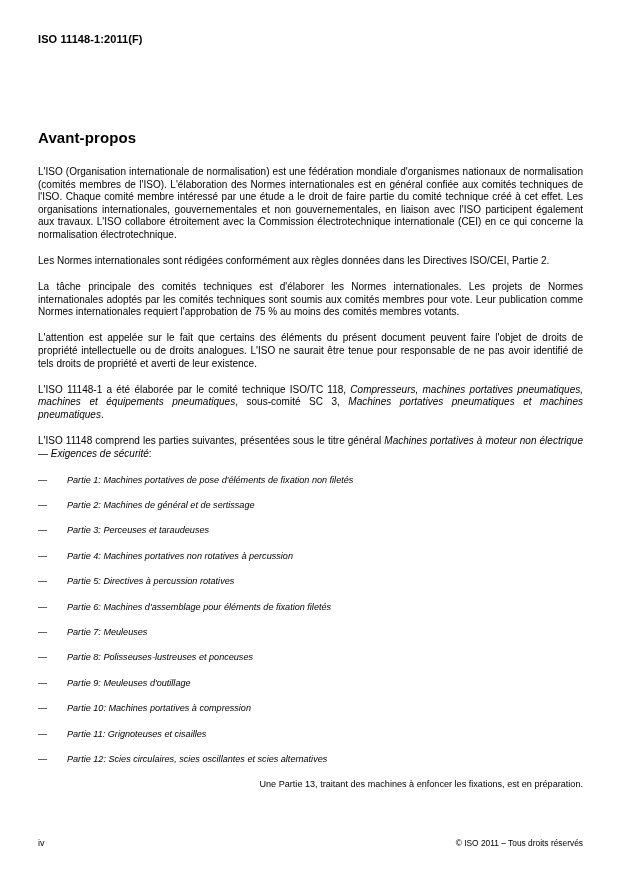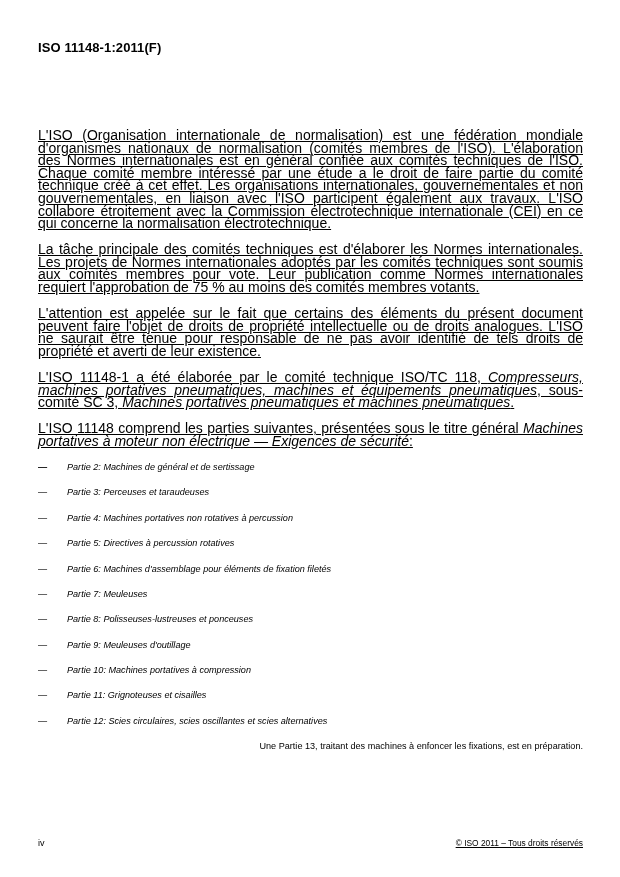--- a/index.html
+++ b/index.html
@@ -18,22 +18,22 @@
     height: 877px;
     background: #ffffff;
     box-sizing: border-box;
     overflow: hidden;
   }
 
   
   .running-header {
     position: absolute;
     left: 38px;
-    top: 40px;
-    font-size: 13px;
+    top: 33px;
+    font-size: 11px;
     font-weight: bold;
     letter-spacing: 0.1px;
     line-height: 1.2;
     text-align: center;
   }
 
   
   .content {
     position: absolute;
     left: 38px;
@@ -42,26 +42,25 @@
   }
 
   .section-title {
     font-size: 15px;
     font-weight: bold;
     margin: 0 0 20px 0;
     letter-spacing: 0.1px;
   }
 
   p.body-text {
-    font-size: 14px;
+    font-size: 10px;
     line-height: 12.6px;
     text-align: justify;
     margin: 0 0 13.5px 0;
     letter-spacing: 0.01px;
-    text-decoration: underline;
   }
   p.body-text:last-child { margin-bottom: 0; }
 
   i, .it { font-style: italic; }
 
   
   .part-list {
     margin: 0;
     padding: 0;
     list-style: none;
@@ -94,47 +93,50 @@
     position: absolute;
     left: 38px;
     right: 37px;
     top: 838px;
     display: flex;
     align-items: flex-end;
     justify-content: space-between;
     font-size: 8.6px;
   }
   .footer-page-number { font-size: 9px; }
-  .footer-copyright  { font-size: 8.4px; text-decoration: underline; }
+  .footer-copyright  { font-size: 8.4px; }
 </style>
 </head>
 <body>
 
 <div class="page">
 
   <div class="running-header">ISO 11148-1:2011(F)</div>
 
   <div class="content">
 
+    <h1 class="section-title">Avant-propos</h1>
 
     <p class="body-text">L'ISO (Organisation internationale de normalisation) est une fédération mondiale d'organismes nationaux de normalisation (comités membres de l'ISO). L'élaboration des Normes internationales est en général confiée aux comités techniques de l'ISO. Chaque comité membre intéressé par une étude a le droit de faire partie du comité technique créé à cet effet. Les organisations internationales, gouvernementales et non gouvernementales, en liaison avec l'ISO participent également aux travaux. L'ISO collabore étroitement avec la Commission électrotechnique internationale (CEI) en ce qui concerne la normalisation électrotechnique.</p>
 
+    <p class="body-text">Les Normes internationales sont rédigées conformément aux règles données dans les Directives ISO/CEI, Partie 2.</p>
 
     <p class="body-text">La tâche principale des comités techniques est d'élaborer les Normes internationales. Les projets de Normes internationales adoptés par les comités techniques sont soumis aux comités membres pour vote. Leur publication comme Normes internationales requiert l'approbation de 75 % au moins des comités membres votants.</p>
 
     <p class="body-text">L'attention est appelée sur le fait que certains des éléments du présent document peuvent faire l'objet de droits de propriété intellectuelle ou de droits analogues. L'ISO ne saurait être tenue pour responsable de ne pas avoir identifié de tels droits de propriété et averti de leur existence.</p>
 
     <p class="body-text"><span>L'ISO 11148-1 a été élaborée par le comité technique ISO/TC 118, </span><i>Compresseurs, machines portatives pneumatiques, machines et équipements pneumatiques</i><span>, sous-comité SC 3, </span><i>Machines portatives pneumatiques et machines pneumatiques</i><span>.</span></p>
 
     <p class="body-text"><span>L'ISO 11148 comprend les parties suivantes, présentées sous le titre général </span><i>Machines portatives à moteur non électrique — Exigences de sécurité</i><span>:</span></p>
 
     <ul class="part-list">
 
       <li class="part-item">
         <span class="part-dash">—</span>
+        <span>Partie 1: Machines portatives de pose d'éléments de fixation non filetés</span>
       </li>
 
       <li class="part-item">
         <span class="part-dash">—</span>
         <span>Partie 2: Machines de général et de sertissage</span>
       </li>
 
       <li class="part-item">
         <span class="part-dash">—</span>
         <span>Partie 3: Perceuses et taraudeuses</span>

